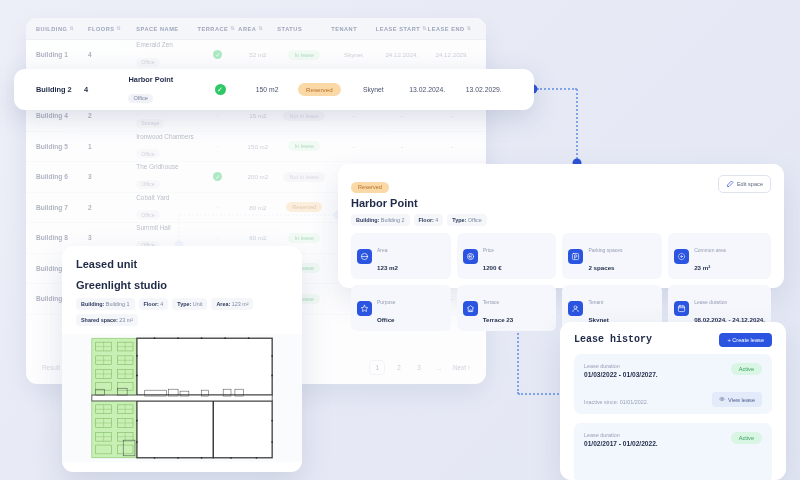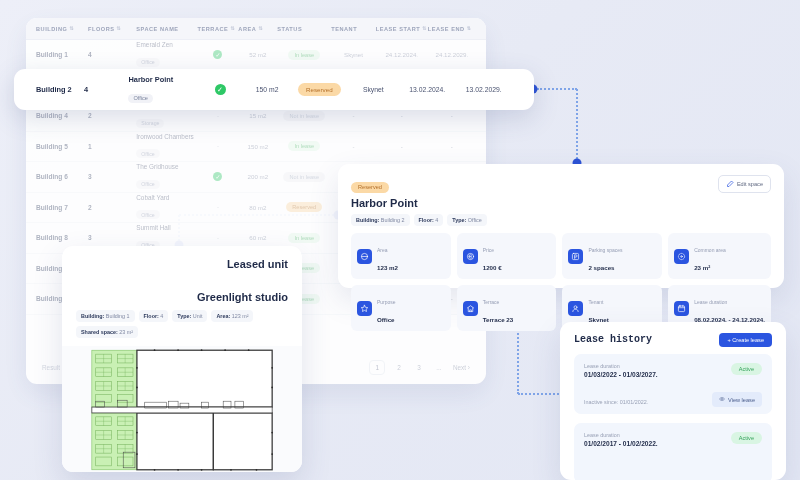--- a/index.html
+++ b/index.html
@@ -162,24 +162,24 @@
   .fact-ico svg { width: 9px; height: 9px; display: block; }
   .fact-k { font-size: 5px; color: #959db4; line-height: 1.3; }
   .fact-v { font-size: 6.2px; color: #1f2a48; font-weight: 700; line-height: 1.3;
             white-space: nowrap; }
 
   
   .unit-card {
     position: absolute; left: 62px; top: 246px; width: 240px; height: 226px;
     background: #fff; border-radius: 11px;
     box-shadow: 0 12px 30px rgba(60,75,130,.15);
-    padding: 12px 14px; z-index: 7; overflow: hidden; text-align: right;
+    padding: 12px 14px; z-index: 7; overflow: hidden;
   }
   .unit-h1 { font-size: 11px; font-weight: 700; color: #1f2a48; }
-  .unit-h2 { font-size: 11px; font-weight: 700; color: #1f2a48; margin-top: 21px; }
+  .unit-h2 { font-size: 11px; font-weight: 700; color: #1f2a48; margin-top: 9px; }
   .unit-pills { display: flex; flex-wrap: wrap; gap: 4px; margin-top: 7px; }
   .plan {
     margin-top: 8px; height: 128px; background: #fafbfd;
     display: flex; align-items: flex-start; justify-content: center;
     margin-left: -14px; margin-right: -14px;
   }
   .plan svg { display: block; }
 
   
   .hist-card {

